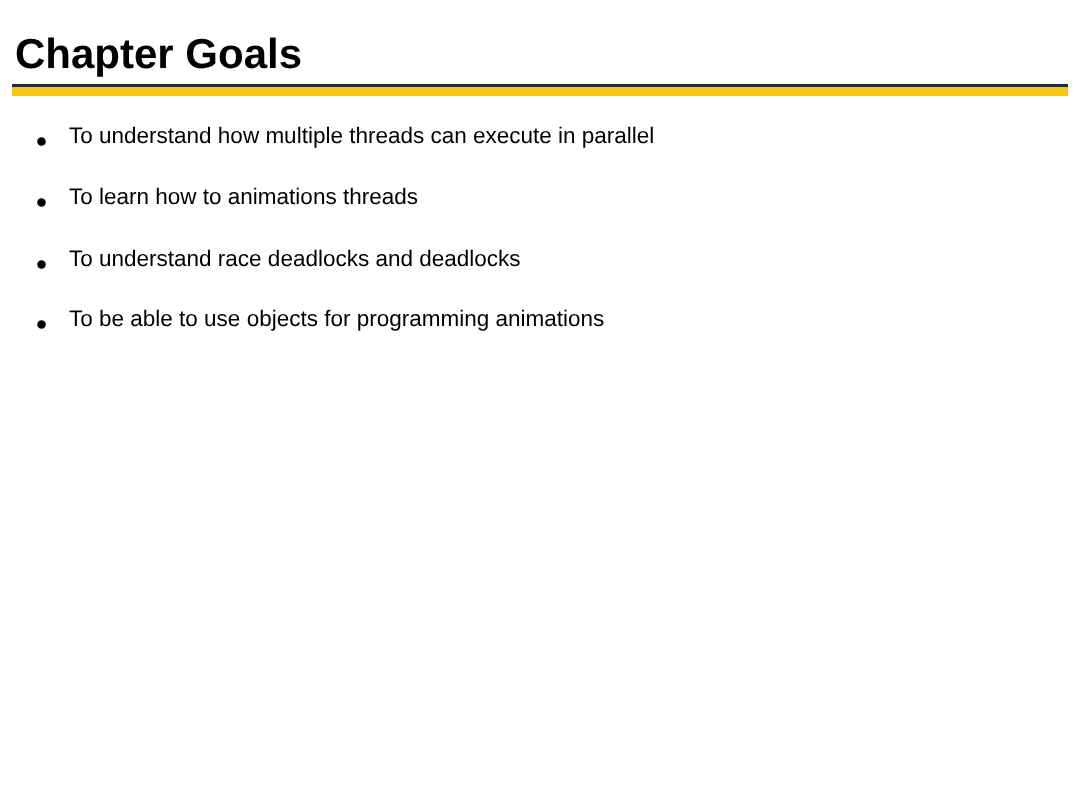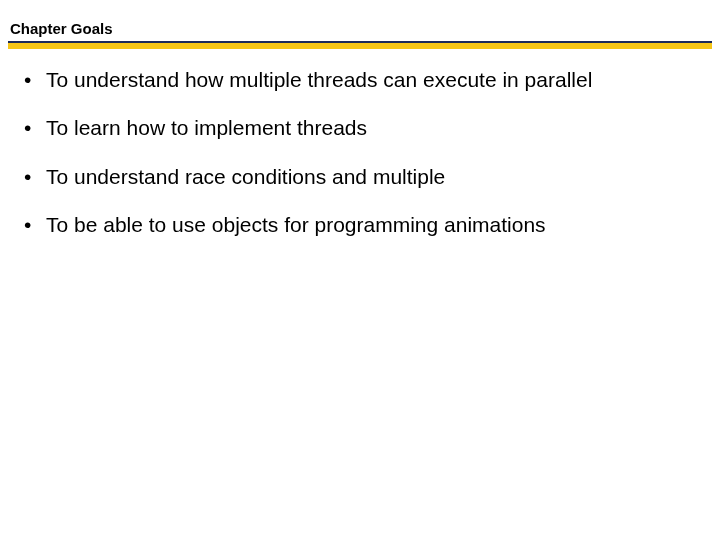--- a/index.html
+++ b/index.html
@@ -15,42 +15,42 @@
   .slide {
     box-sizing: border-box;
     width: 720px;
     height: 540px;
     padding: 20px 0 0 0;
   }
   .title-block {
     padding: 0 10px;
   }
   .title {
-    font-size: 15px;
+    font-size: 28px;
     font-weight: bold;
     padding: 0 0 4px 0;
   }
   .underline-navy {
     height: 2px;
     background: #1a2a5a;
     margin: 0 8px;
   }
   .underline-gold {
     height: 6px;
     background: #f5c518;
     margin: 0 8px 18px 8px;
   }
   ul.goals {
     list-style: none;
     margin: 0;
     padding: 0 40px 0 24px;
   }
   ul.goals li {
     position: relative;
-    font-size: 21px;
+    font-size: 15px;
     line-height: 1.25;
     padding: 0 0 0 22px;
     margin: 0 0 22px 0;
   }
   ul.goals li::before {
     content: "•";
     position: absolute;
     left: 0;
     top: 0;
     font-size: 21px;
@@ -61,17 +61,17 @@
 
 <div class="slide">
   <div class="title-block">
     <div class="title">Chapter Goals</div>
   </div>
   <div class="underline-navy"></div>
   <div class="underline-gold"></div>
 
   <ul class="goals">
     <li><span>To understand how multiple threads can execute in parallel</span></li>
-    <li><span>To learn how to implement threads</span></li>
-    <li><span>To understand race conditions and multiple</span></li>
+    <li><span>To learn how to animations threads</span></li>
+    <li><span>To understand race deadlocks and deadlocks</span></li>
     <li><span>To be able to use objects for programming animations</span></li>
   </ul>
 </div>
 
 </body></html>

